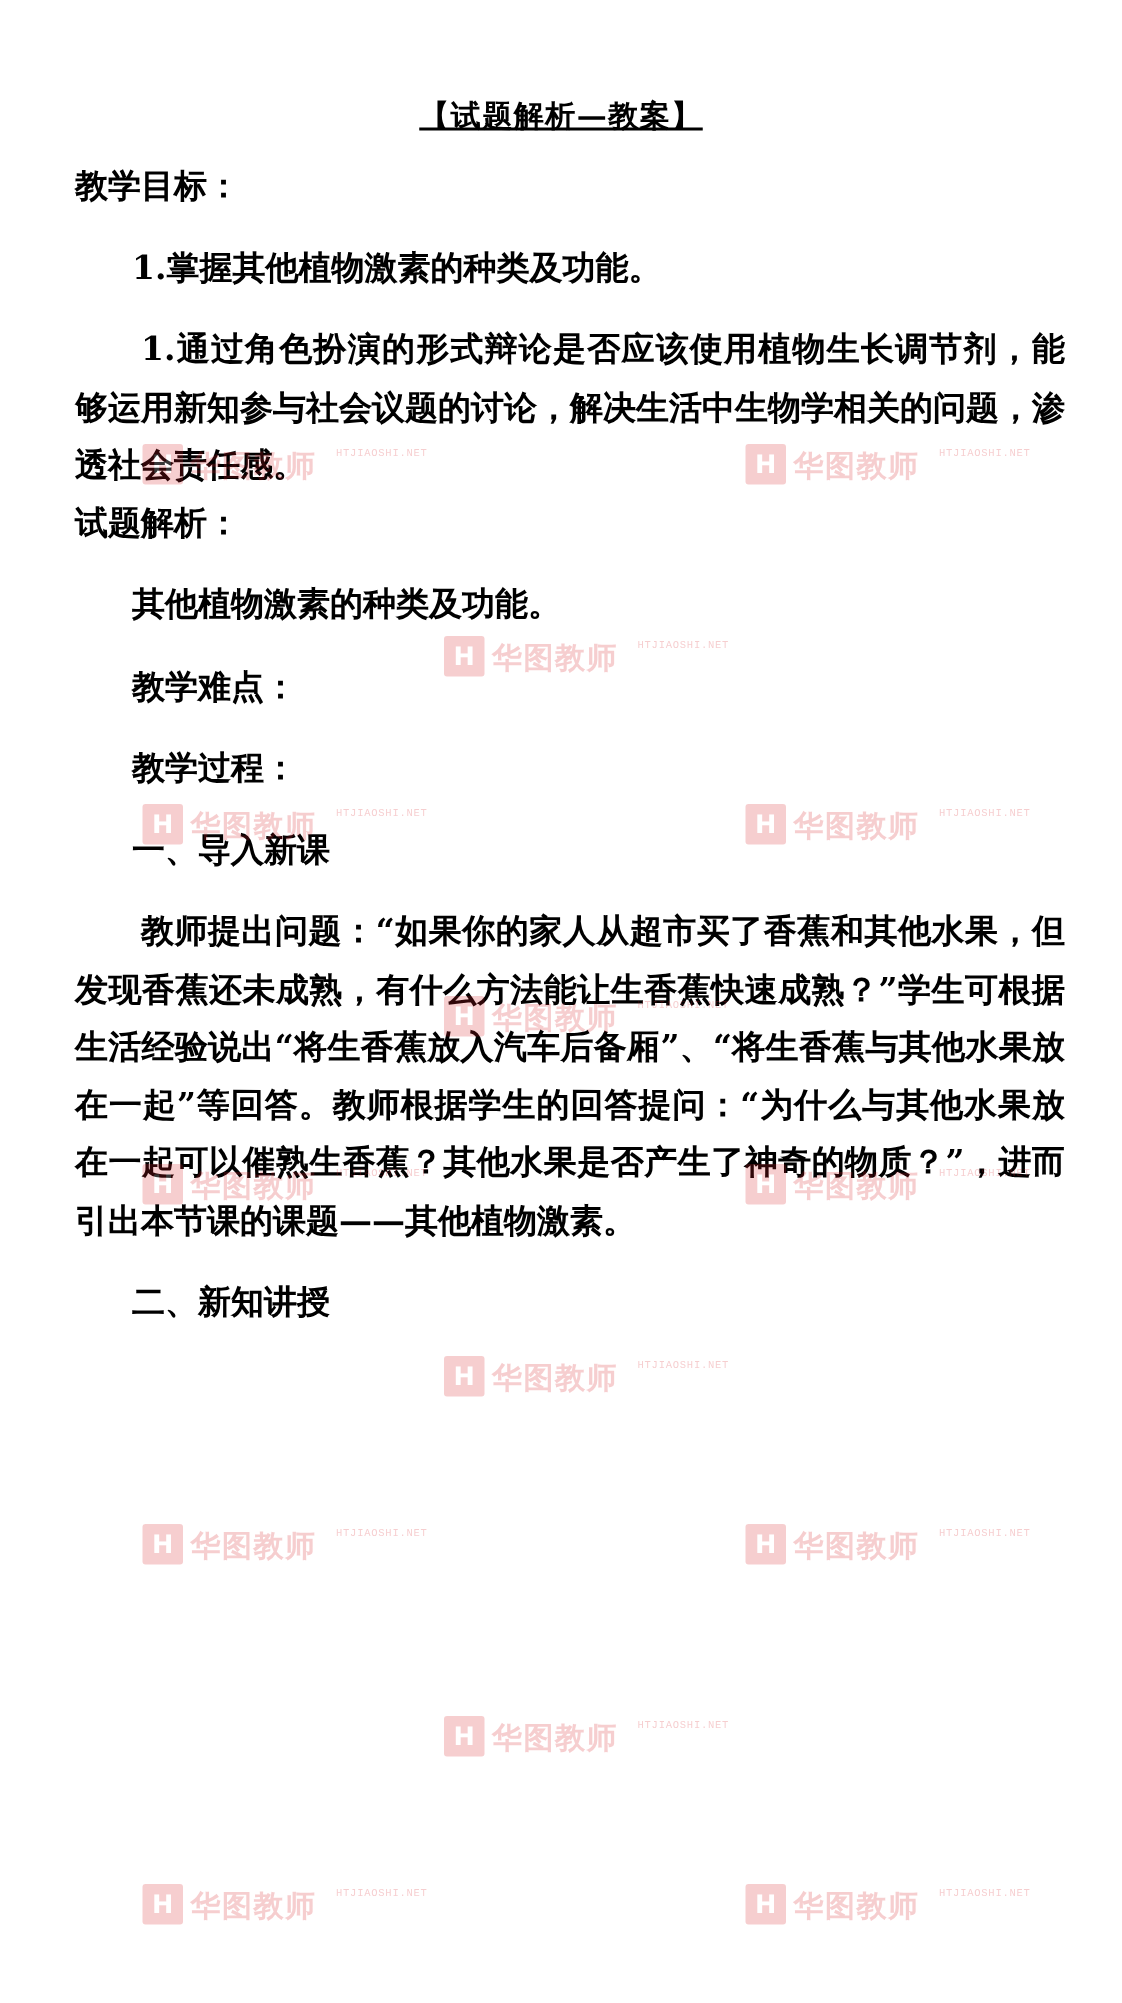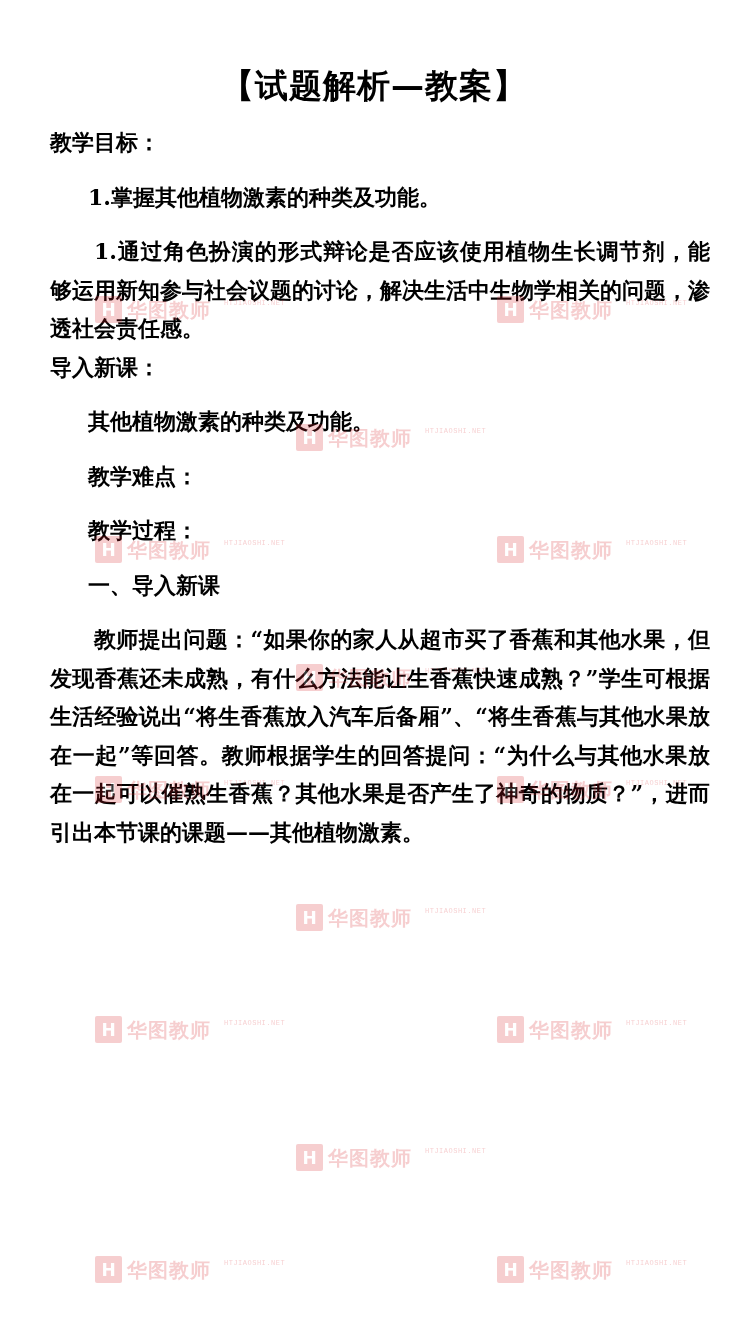--- a/index.html
+++ b/index.html
@@ -32,25 +32,26 @@
     letter-spacing: 0.2px;
     font-family: "DejaVu Serif", "Liberation Serif", serif;
   }
   .disclaimer b {
     font-weight: bold;
   }
 
   
   .doc-title {
     text-align: center;
-    font-size: 33px;
+    font-size: 20px;
     font-weight: bold;
     color: #000;
     margin-top: 64px;
     letter-spacing: 1px;
+    text-decoration: underline;
   }
 
   
   .body-text {
     margin-top: 14px;
     font-size: 22px;
     line-height: 1.75;
     color: #000;
     font-weight: bold;
     text-align: justify;
@@ -118,26 +119,27 @@
 
 <div class="page">
 
 
   <div class="doc-title">【试题解析—教案】</div>
 
   <div class="body-text">
     <p class="p-flush">教学目标：</p>
     <p class="p-indent1">1.掌握其他植物激素的种类及功能。</p>
     <p class="p-indent">1.通过角色扮演的形式辩论是否应该使用植物生长调节剂，能够运用新知参与社会议题的讨论，解决生活中生物学相关的问题，渗透社会责任感。</p>
-    <p class="p-flush">导入新课：</p>
+    <p class="p-flush">试题解析：</p>
     <p class="p-indent1">其他植物激素的种类及功能。</p>
     <p class="p-indent1">教学难点：</p>
     <p class="p-indent1">教学过程：</p>
     <p class="p-indent1">一、导入新课</p>
     <p class="p-indent">教师提出问题：“如果你的家人从超市买了香蕉和其他水果，但发现香蕉还未成熟，有什么方法能让生香蕉快速成熟？”学生可根据生活经验说出“将生香蕉放入汽车后备厢”、“将生香蕉与其他水果放在一起”等回答。教师根据学生的回答提问：“为什么与其他水果放在一起可以催熟生香蕉？其他水果是否产生了神奇的物质？”，进而引出本节课的课题——其他植物激素。</p>
+    <p class="p-indent1">二、新知讲授</p>
   </div>
 
   <div class="wm" style="left:95px; top:232px;">
     <div class="logo">H</div>
     <div class="txt">
         <span class="t1">华图教师</span>
         <span class="t2">HTJIAOSHI.NET</span>
       </div>
   </div>
   <div class="wm" style="left:497px; top:232px;">

